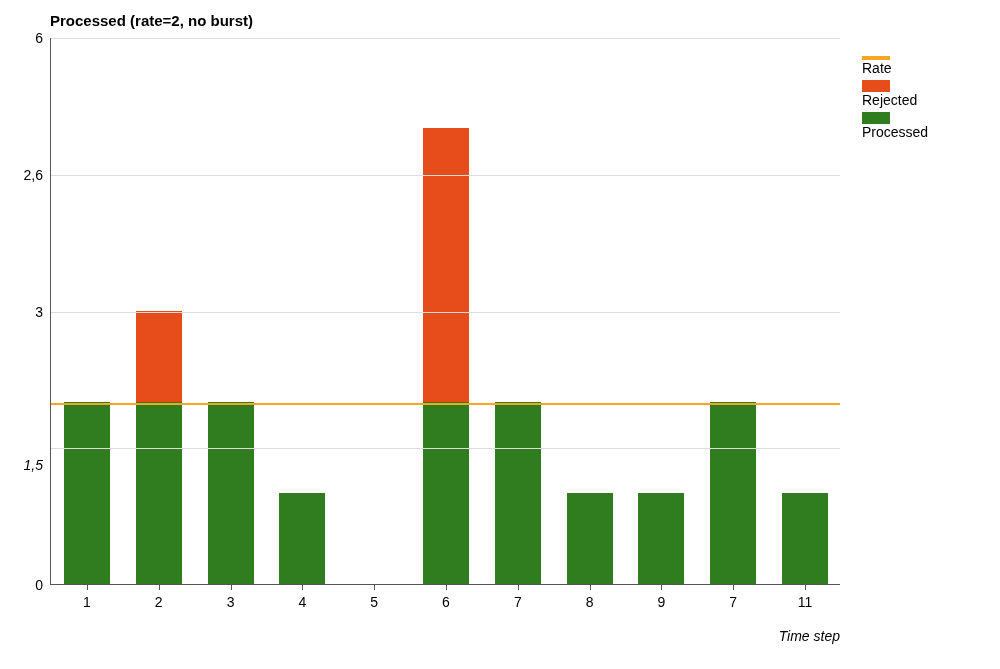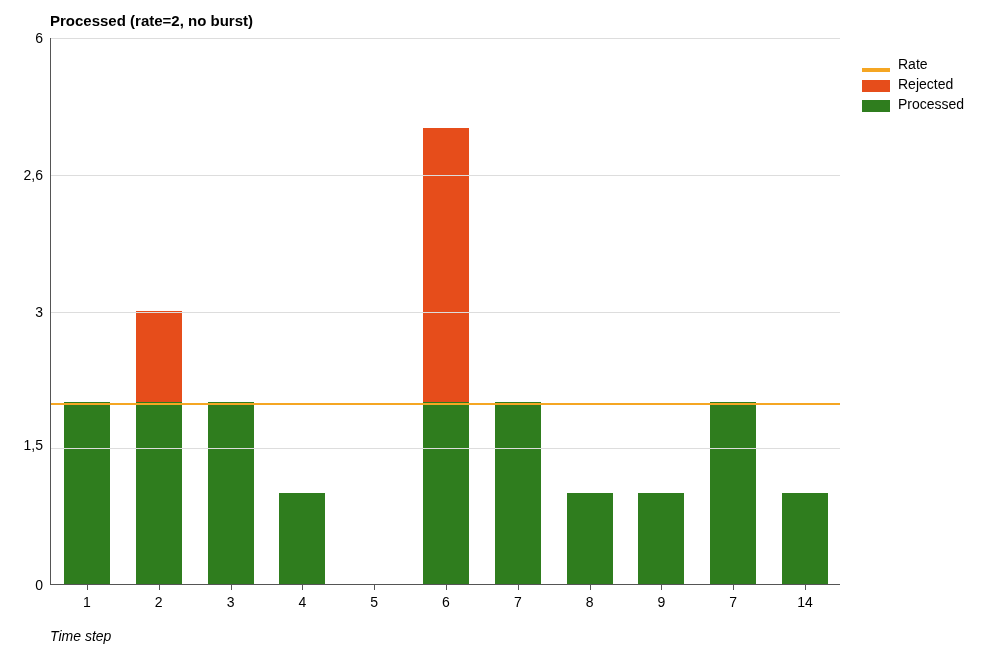--- a/index.html
+++ b/index.html
@@ -96,37 +96,38 @@
       z-index: 5;
     }
     .legend {
       position: absolute;
       left: 862px;
       top: 56px;
       font-size: 14px;
     }
     .legend-item {
       display: flex;
-      align-items: flex-end;
+      align-items: flex-start;
       margin-bottom: 4px;
+      flex-direction: column;
     }
     .legend-swatch {
       width: 28px;
       height: 4px;
       margin-right: 8px;
     }
     .legend-swatch.box {
       height: 12px;
     }
     .xlabel {
       position: absolute;
       left: 50px;
       width: 790px;
       top: 628px;
-      text-align: left;
+      text-align: right;
       font-style: italic;
       font-size: 14px;
     }
   </style>
 </head>
 <body>
 
 <div class="chart-container">
   <div class="title">Processed (rate=2, no burst)</div>
 
@@ -161,21 +162,21 @@
         </div>
         <div class="bar-group" style="left: 682.273px;">
           <div class="bar-seg bar-processed" style="height: 182.333px;"></div>
         </div>
         <div class="bar-group" style="left: 754.091px;">
           <div class="bar-seg bar-processed" style="height: 91.1667px;"></div>
         </div>
       </div>
   <div class="ytick-label" style="top: 547px;">0</div>
       <div class="gridline" style="top: 410.25px;"></div>
-      <div class="ytick-label" style="top: 407px;">1,5</div>
+      <div class="ytick-label" style="top: 427px; font-style: italic;">1,5</div>
       <div class="gridline" style="top: 273.5px;"></div>
       <div class="ytick-label" style="top: 273.5px;">3</div>
       <div class="gridline" style="top: 136.75px;"></div>
       <div class="ytick-label" style="top: 136.75px;">2,6</div>
       <div class="gridline" style="top: 0px;"></div>
       <div class="ytick-label" style="top: 0px;">6</div>
       <div class="xtick" style="left: 35.9091px;"></div>
       <div class="xtick-label" style="left: 35.9091px;">1</div>
       <div class="xtick" style="left: 107.727px;"></div>
       <div class="xtick-label" style="left: 107.727px;">2</div>
@@ -189,21 +190,21 @@
       <div class="xtick-label" style="left: 395px;">6</div>
       <div class="xtick" style="left: 466.818px;"></div>
       <div class="xtick-label" style="left: 466.818px;">7</div>
       <div class="xtick" style="left: 538.636px;"></div>
       <div class="xtick-label" style="left: 538.636px;">8</div>
       <div class="xtick" style="left: 610.455px;"></div>
       <div class="xtick-label" style="left: 610.455px;">9</div>
       <div class="xtick" style="left: 682.273px;"></div>
       <div class="xtick-label" style="left: 682.273px;">7</div>
       <div class="xtick" style="left: 754.091px;"></div>
-      <div class="xtick-label" style="left: 754.091px;">14</div>
+      <div class="xtick-label" style="left: 754.091px;">11</div>
       <div class="rate-line" style="top: 364.667px;"></div>
     </div>
 
   <div class="legend">
     <div class="legend-item">
       <div class="legend-swatch" style="background:#f5a623"></div>
       <span>Rate</span>
     </div>
     <div class="legend-item">
       <div class="legend-swatch box" style="background:#e64d1b"></div>

